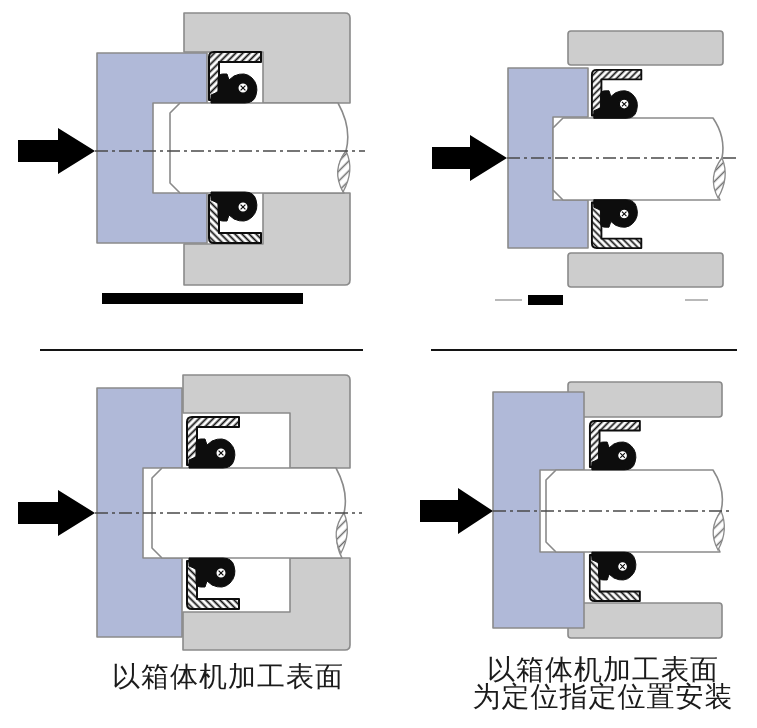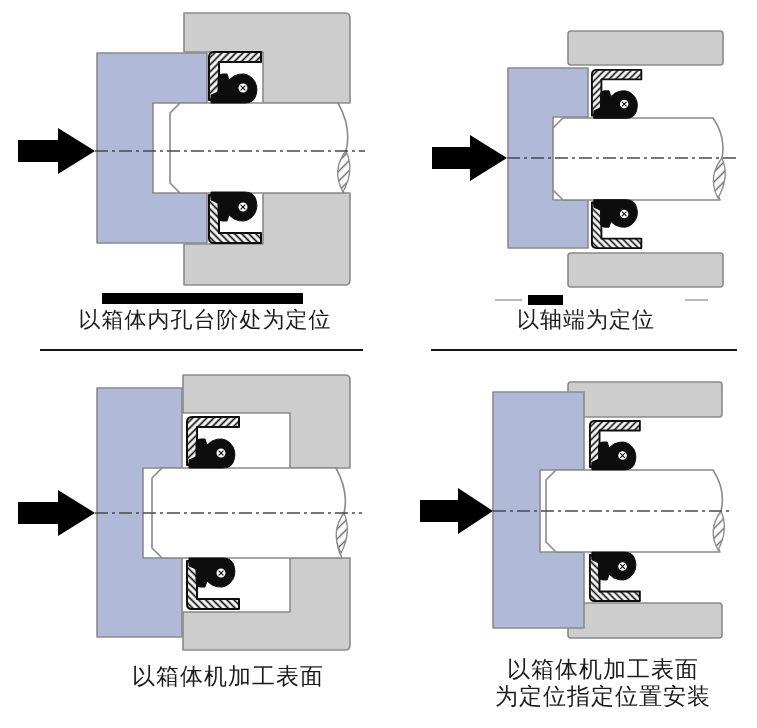--- a/index.html
+++ b/index.html
@@ -15,21 +15,21 @@
   .arrow{fill:var(--arrow-black);}
   .seal-case{fill:url(#hatch);stroke:var(--seal-black);stroke-width:2;stroke-linejoin:round;}
   .seal-lip{fill:var(--seal-black);stroke:var(--seal-black);stroke-width:1;stroke-linejoin:round;}
   .seal-spring{fill:#ffffff;stroke:var(--seal-black);stroke-width:1.4;}
   .seal-cross{stroke:var(--seal-black);stroke-width:1.2;fill:none;}
   .bar{position:absolute;background:var(--bar-black);}
   .faint-mark{position:absolute;background:var(--faint-mark-gray);}
   .divider{position:absolute;height:2px;background:var(--separator-black);}
   .caption{position:absolute;text-align:center;color:var(--caption-color);letter-spacing:1px;}
   .caption.top{font-size:22px;line-height:29px;}
-  .caption.bottom{font-size:23px;line-height:27px;font-family:Liberation Serif, serif;}
+  .caption.bottom{font-size:28px;line-height:27px;font-family:Liberation Serif, serif;}
   .caption span{display:block;}
 </style>
 </head>
 <body>
 
 <div class="canvas">
 
   <svg width="0" height="0" style="position:absolute" aria-hidden="true">
     <defs>
       <pattern id="hatch" width="5" height="5" patternUnits="userSpaceOnUse" patternTransform="rotate(45)">
@@ -95,26 +95,20 @@
     <use href="#seal-glyph" transform="translate(588,603) scale(0.96,-0.96)"></use>
     <line class="centerline" x1="493" y1="511" x2="733" y2="511"></line>
     <path class="arrow" d="M420,500 L458,500 L458,488 L493,511 L458,534 L458,522 L420,522 Z"></path>
   </svg>
 
   <div class="bar" style="left:102px;top:293px;width:201px;height:11px"></div>
   <div class="bar" style="left:528px;top:295px;width:35px;height:10px"></div>
   <div class="faint-mark" style="left:495px;top:299px;width:27px;height:2px"></div>
   <div class="faint-mark" style="left:685px;top:299px;width:23px;height:2px"></div>
 
-  <div class="caption top" style="left:35px;top:305px;width:340px">
-    <span>以箱体内孔台阶处为定位</span>
-  </div>
-  <div class="caption top" style="left:430px;top:305px;width:312px">
-    <span>以轴端为定位</span>
-  </div>
   <div class="caption bottom" style="left:48px;top:663px;width:360px">
     <span>以箱体机加工表面</span>
   </div>
   <div class="caption bottom" style="left:428px;top:656px;width:350px">
     <span>以箱体机加工表面</span>
     <span>为定位指定位置安装</span>
   </div>
 
   <div class="divider" style="left:40px;top:349px;width:323px"></div>
   <div class="divider" style="left:431px;top:349px;width:306px"></div>

